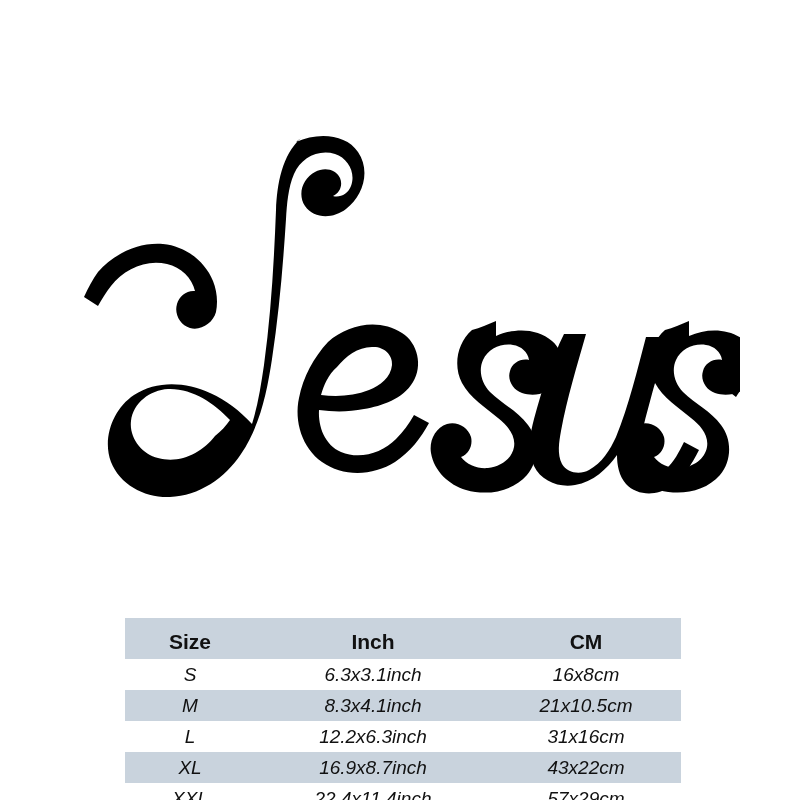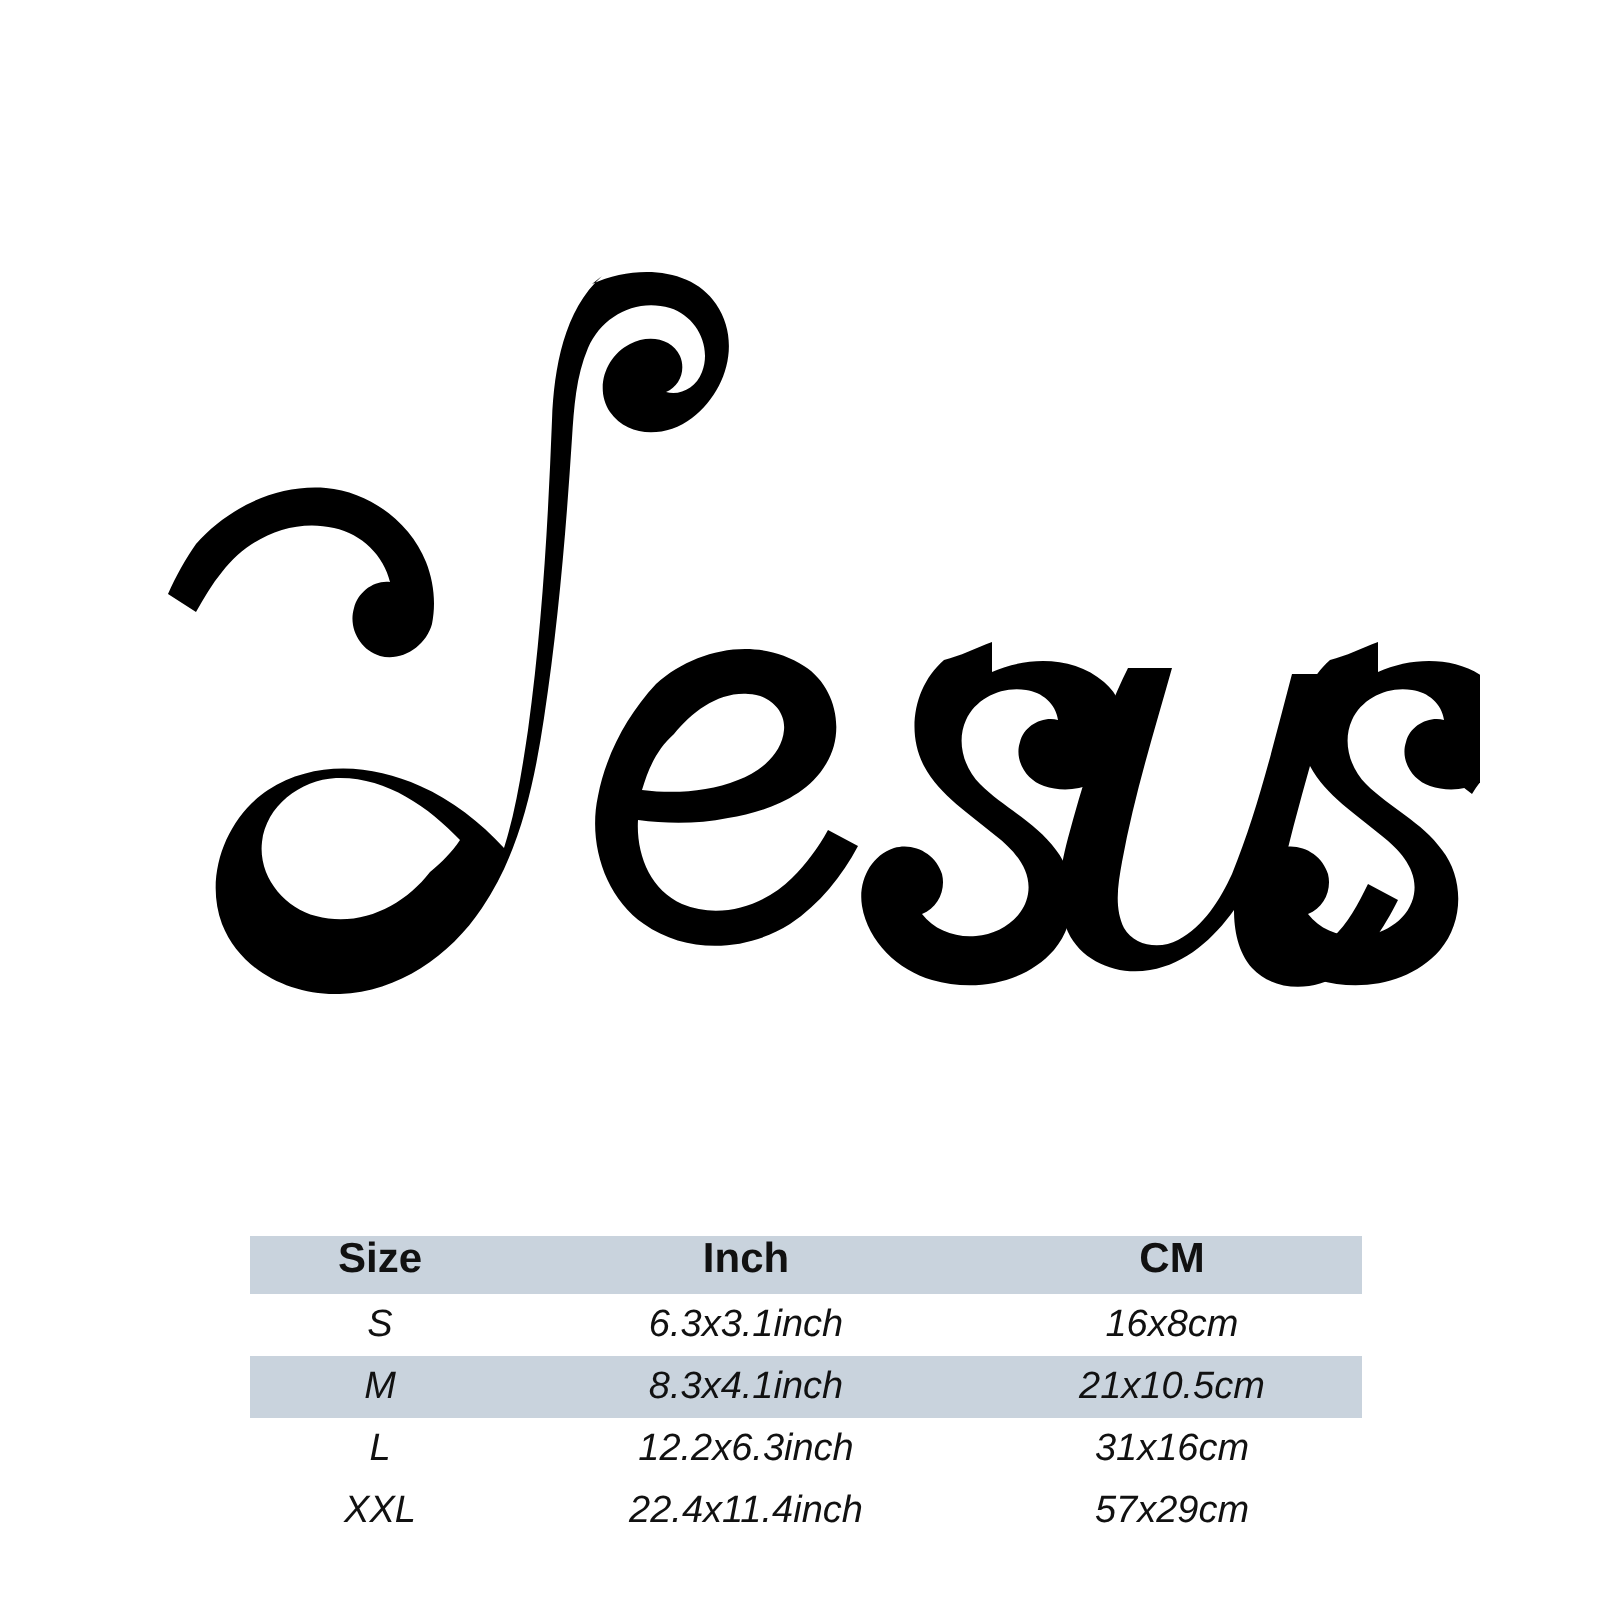--- a/index.html
+++ b/index.html
@@ -42,21 +42,21 @@
 
   #size-chart col.c-size { width: 130px; }
   #size-chart col.c-inch { width: 236px; }
   #size-chart col.c-cm   { width: 190px; }
 
   #size-chart th {
     font-size: 21px;
     font-weight: bold;
     color: #111111;
     text-align: center;
-    padding: 0 0 5px 0;
+    padding: 12px 0 5px 0;
     font-family: "Liberation Sans", sans-serif;
   }
 
   #size-chart thead tr {
     background: #c9d3dd;
   }
 
   #size-chart td {
     font-size: 19px;
     font-style: italic;
@@ -242,19 +242,24 @@
     <tr class="even-row">
       <td>M</td>
       <td>8.3x4.1inch</td>
       <td>21x10.5cm</td>
     </tr>
     <tr class="odd-row">
       <td>L</td>
       <td>12.2x6.3inch</td>
       <td>31x16cm</td>
     </tr>
+    <tr class="even-row">
+      <td>XL</td>
+      <td>16.9x8.7inch</td>
+      <td>43x22cm</td>
+    </tr>
     <tr class="odd-row">
       <td>XXL</td>
       <td>22.4x11.4inch</td>
       <td>57x29cm</td>
     </tr>
   </tbody>
 </table>
 
 </body></html>

